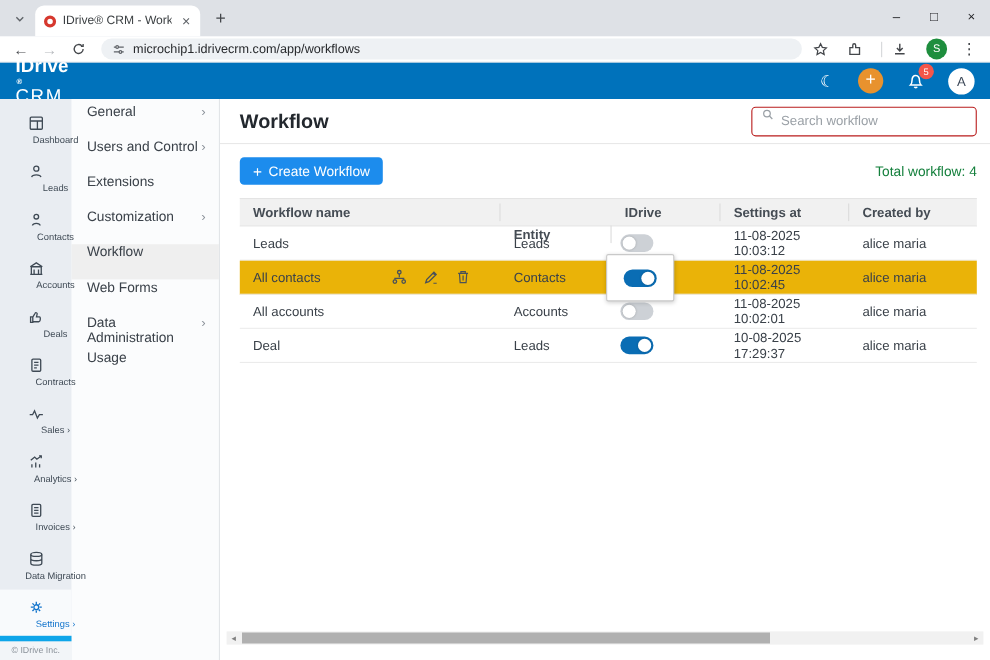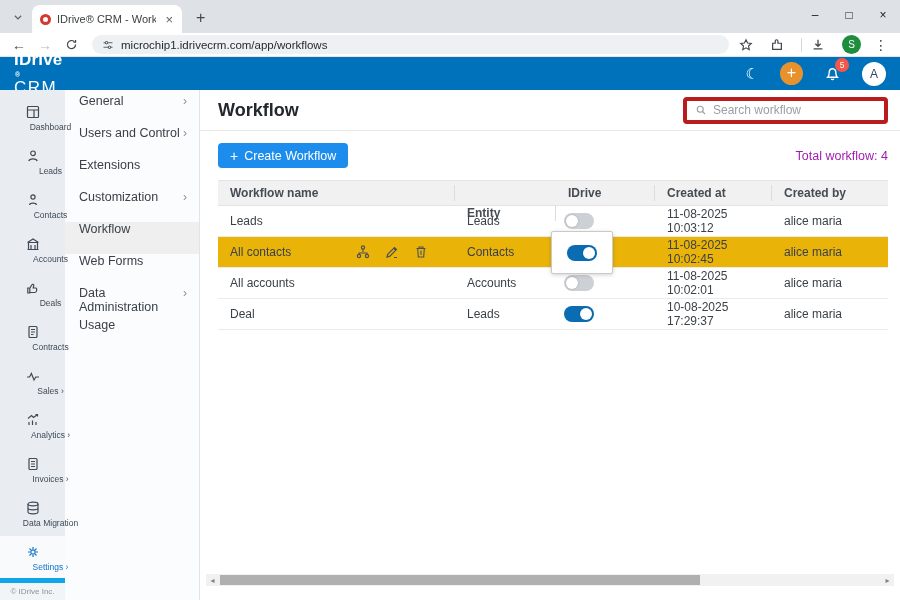--- a/index.html
+++ b/index.html
@@ -53,28 +53,28 @@
   .ib-footer { position:absolute; bottom:0; left:0; right:0; height:22px; border-top:5px solid #0ea5e9; font-size:8px; color:#8b929a; display:flex; align-items:center; justify-content:center; background:#f2f5f8; }
 
   .submenu { width:135px; background:#fbfcfd; border-right:1px solid #e2e5e8; padding-top:4px; }
   .sm-item { height:32px; display:flex; align-items:flex-start; padding:0 12px 0 14px; font-size:12.5px; color:#3a4149; }
   .sm-item .chev { margin-left:auto; color:#8b929a; font-size:12px; }
   .sm-item.selected { background:#efefef; }
 
   .main { flex:1; position:relative; background:#fff; }
   .main-header { height:41px; display:flex; align-items:center; padding:0 12px 0 18px; border-bottom:1px solid #e8e8e8; }
   .page-title { font-size:18px; font-weight:bold; color:#23282e; }
-  .searchbox { margin-left:auto; width:205px; height:27px; border:4px solid #b91c1c; border-radius:4px; background:#fff; display:flex; align-items:center; padding:0 8px; gap:6px; }
+  .searchbox { margin-left:auto; width:205px; height:27px; border:1px solid #b91c1c; border-radius:4px; background:#fff; display:flex; padding:0 8px; gap:6px; }
   .searchbox input { border:none; outline:none; flex:1; font-size:12px; color:#3a4049; font-family:inherit; background:transparent; }
   .searchbox input::placeholder { color:#9aa0a6; }
 
   .toolbar { height:49px; display:flex; align-items:center; padding:0 12px 0 18px; }
   .create-btn { background:#1c8ced; color:#fff; border:none; border-radius:4px; height:25px; padding:0 12px; font-size:12.5px; font-family:inherit; display:flex; align-items:center; gap:6px; cursor:pointer; }
   .create-btn .plus { font-size:14px; font-weight:normal; }
-  .total { margin-left:auto; font-size:12.5px; color:#a21caf; }
+  .total { margin-left:auto; font-size:12.5px; color:#15803d; }
 
   .table { margin:0 12px 0 18px; width:670px; }
   .thead { display:flex; height:26px; background:#f1f1f1; border-top:1px solid #e4e4e4; border-bottom:1px solid #e4e4e4; align-items:center; }
   .th { font-size:12px; font-weight:bold; color:#454c54; padding-left:12px; border-right:1px solid #dcdcdc; height:16px; line-height:16px; }
   .th:last-child { border-right:none; }
   .trow { display:flex; height:31px; align-items:center; border-bottom:1px solid #ebebeb; background:#fff; }
   .trow.hl { background:#eab308; }
   .td { padding-left:12px; font-size:12px; color:#3a4149; display:flex; align-items:center; height:100%; }
   .name-actions { margin-left:auto; margin-right:26px; display:flex; gap:13px; color:#4a5158; }
 
@@ -331,21 +331,21 @@
       <span class="total">
         <span>Total workflow:</span> <span>4</span>
       </span>
     </div>
 
     <div class="table">
       <div class="thead" id="thead">
           <div class="th" style="width: 237px;">Workflow name</div>
           <div class="th" style="width: 101px; margin-top: 40px;">Entity</div>
           <div class="th" style="width: 99px;">IDrive</div>
-          <div class="th" style="width: 117px;">Created at</div>
+          <div class="th" style="width: 117px;">Settings at</div>
           <div class="th" style="width: 116px;">Created by</div>
         </div>
       <div id="tbody">
           <div class="trow">
             <div class="td" style="width:237px">
               <span>Leads</span>
             </div>
             <div class="td" style="width:101px">Leads</div>
             <div class="td td-status" style="width:99px">
               <span class="toggle off">

